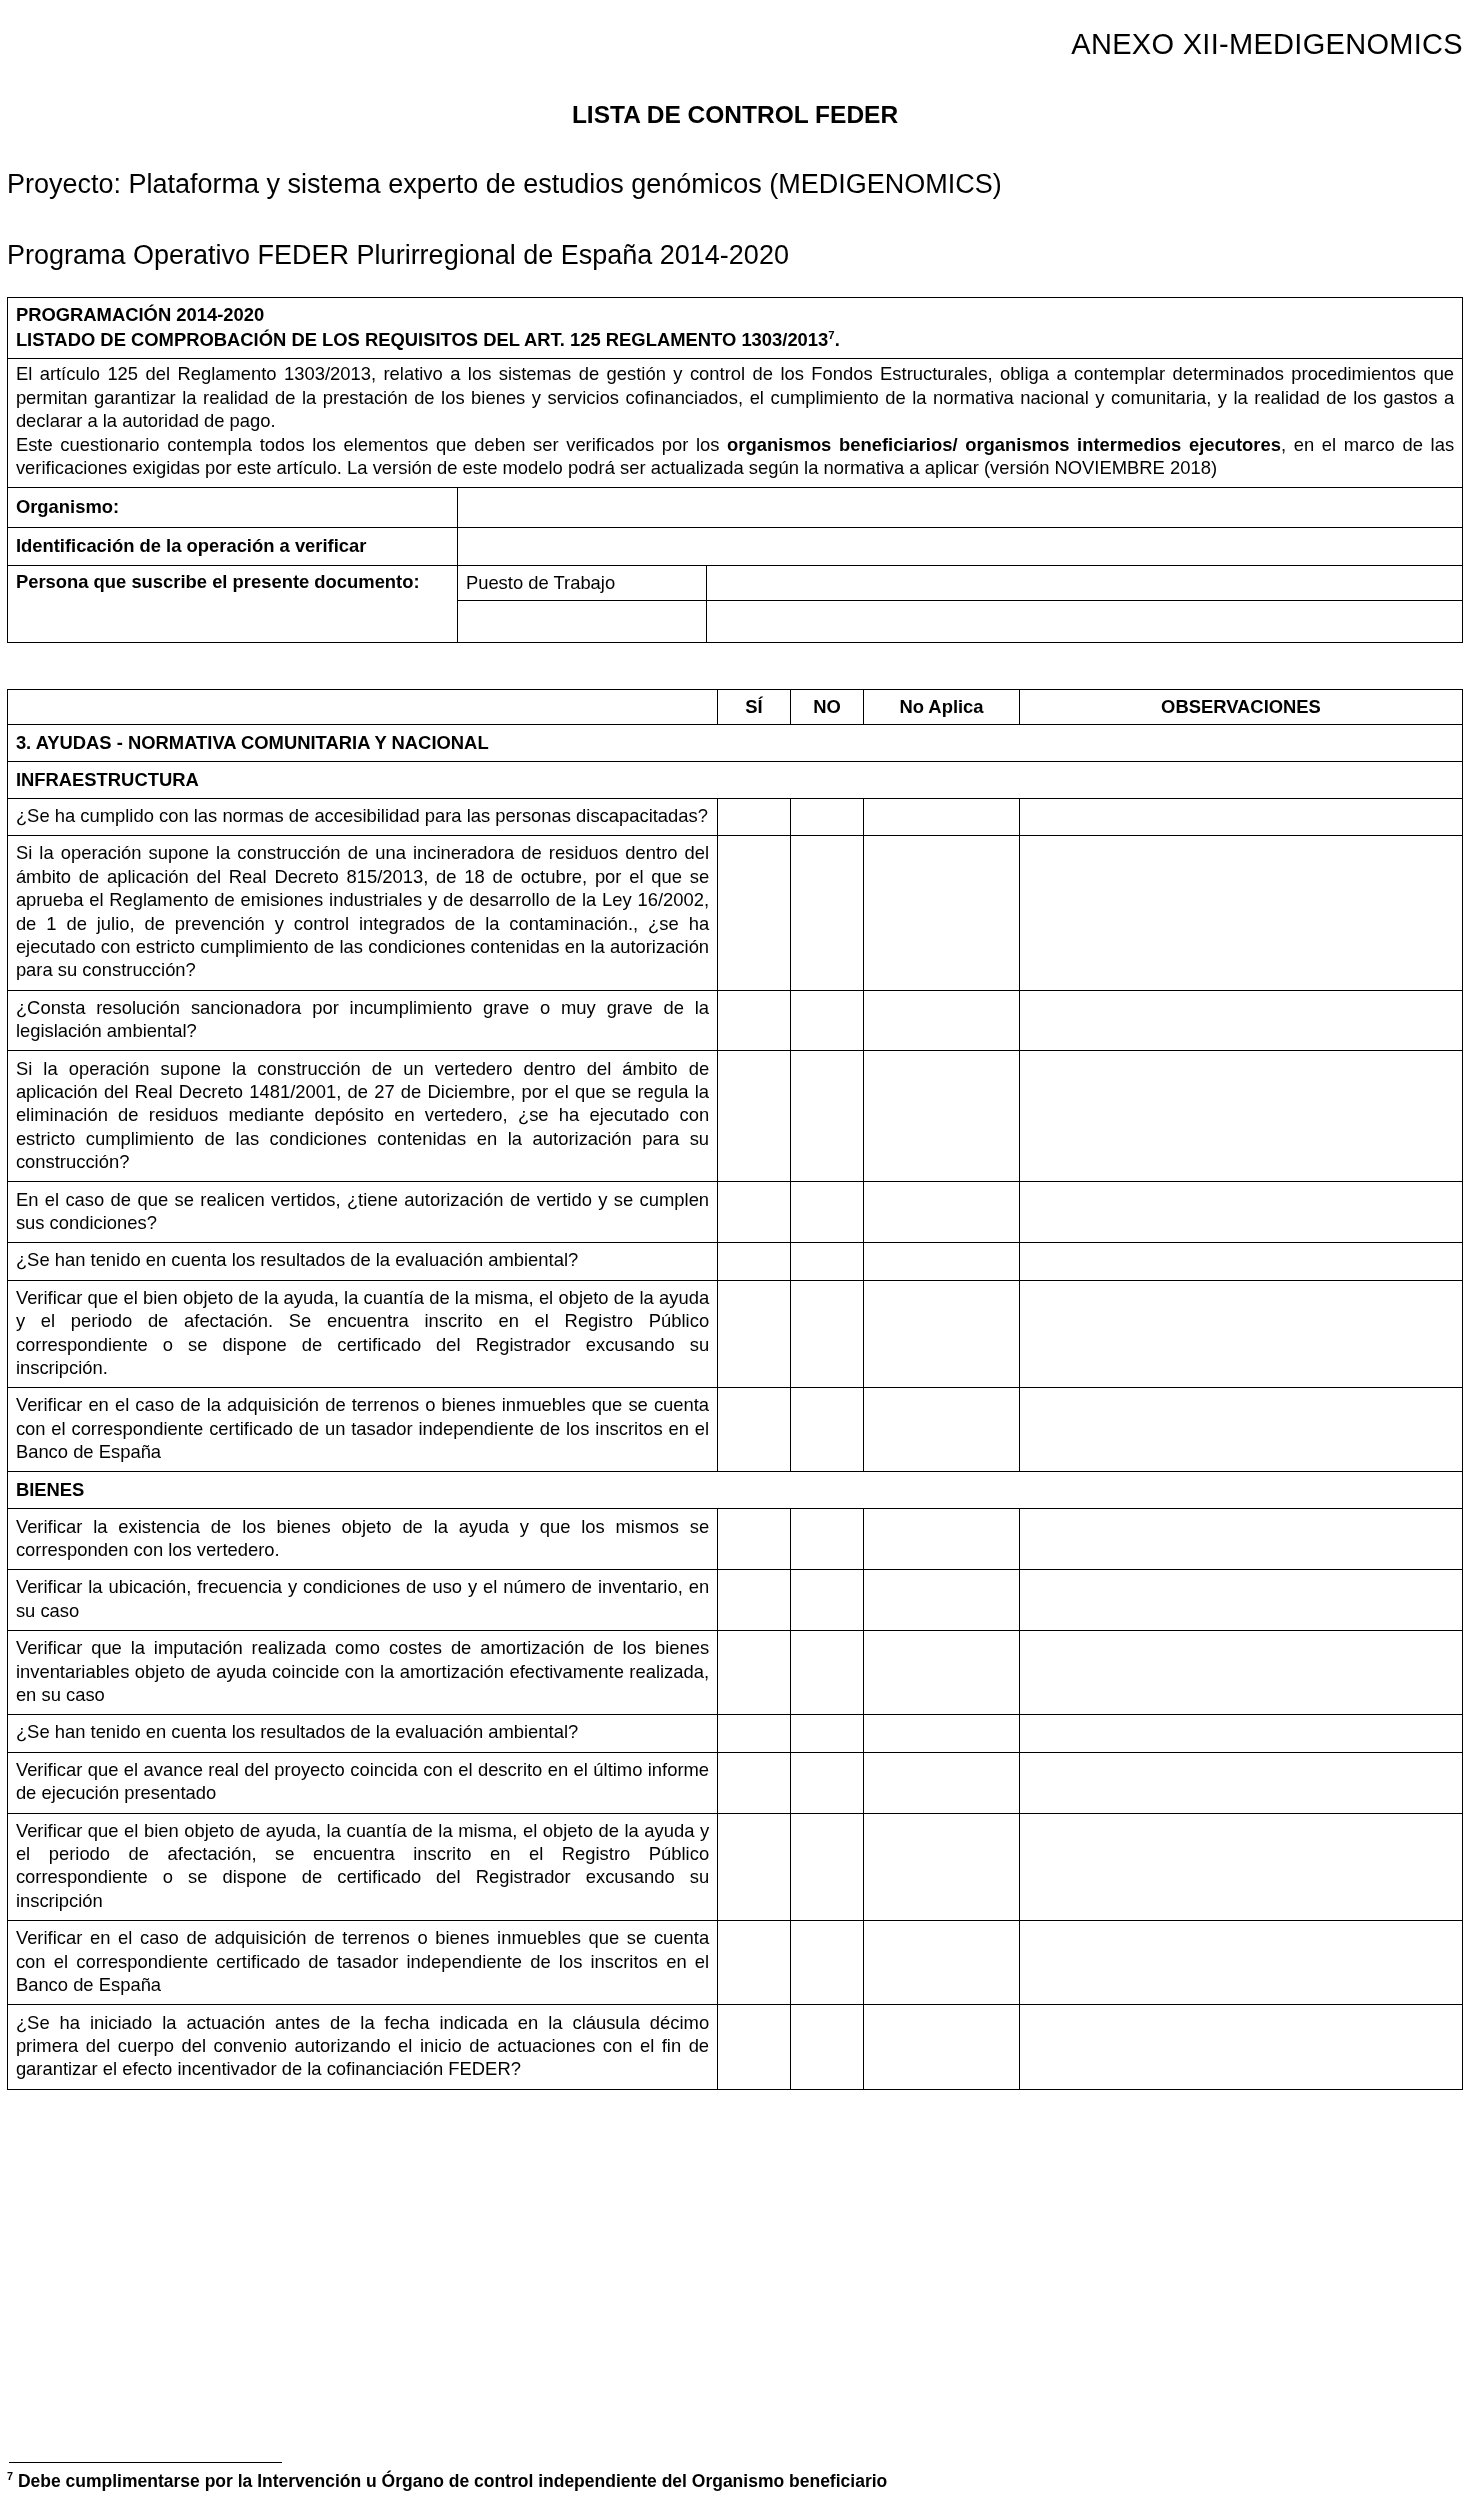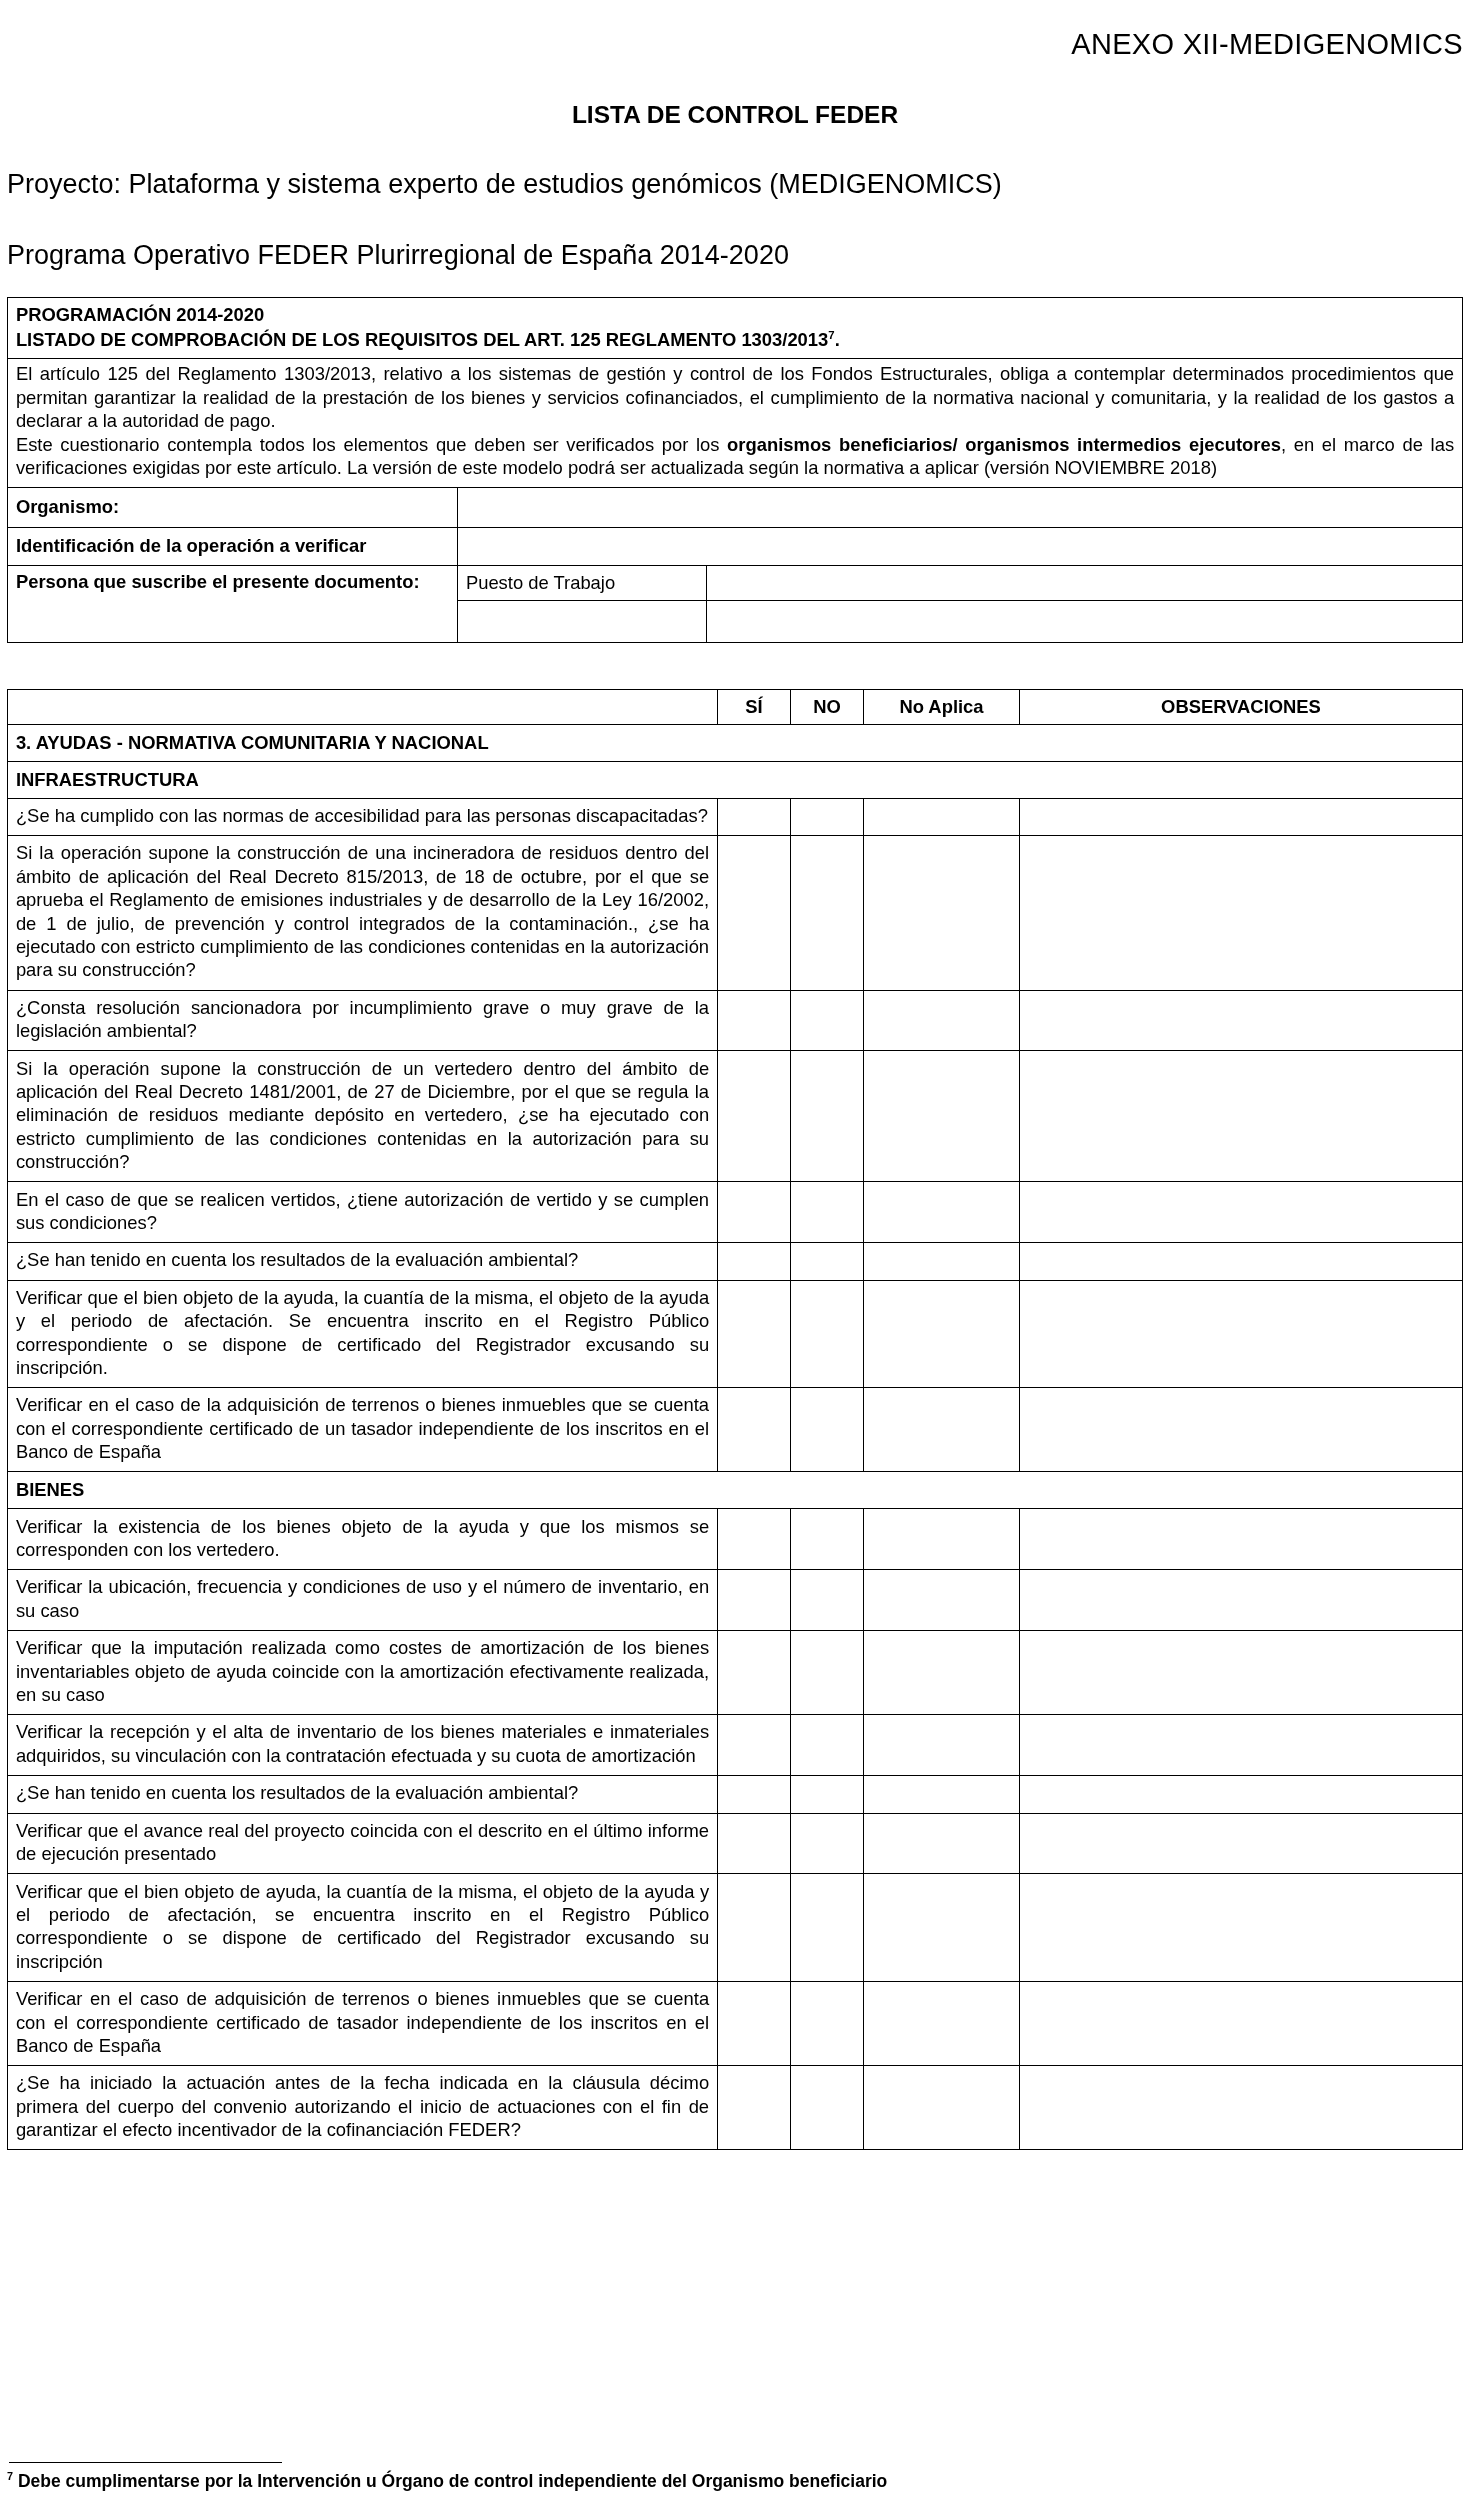--- a/index.html
+++ b/index.html
@@ -235,27 +235,20 @@
         <td class="c"></td>
       </tr>
       <tr>
         <td class="q">Verificar que la imputación realizada como costes de amortización de los bienes inventariables objeto de ayuda coincide con la amortización efectivamente realizada, en su caso</td>
         <td class="c"></td>
         <td class="c"></td>
         <td class="c"></td>
         <td class="c"></td>
       </tr>
       <tr>
-        <td class="q">Verificar la recepción y el alta de inventario de los bienes materiales e inmateriales adquiridos, su vinculación con la contratación efectuada y su cuota de amortización</td>
-        <td class="c"></td>
-        <td class="c"></td>
-        <td class="c"></td>
-        <td class="c"></td>
-      </tr>
-      <tr>
         <td class="q">¿Se han tenido en cuenta los resultados de la evaluación ambiental?</td>
         <td class="c"></td>
         <td class="c"></td>
         <td class="c"></td>
         <td class="c"></td>
       </tr>
       <tr>
         <td class="q">Verificar que el avance real del proyecto coincida con el descrito en el último informe de ejecución presentado</td>
         <td class="c"></td>
         <td class="c"></td>

